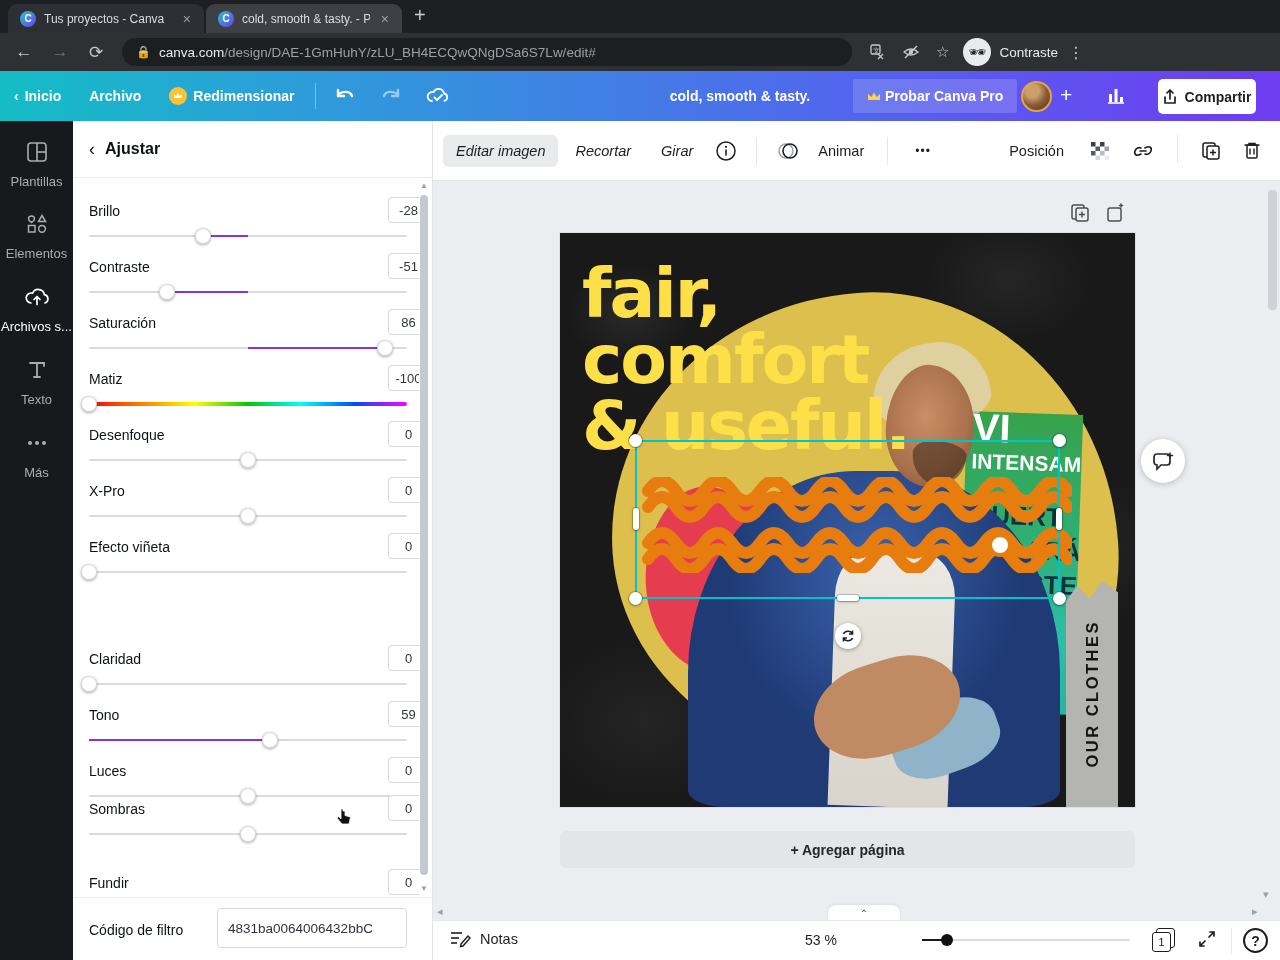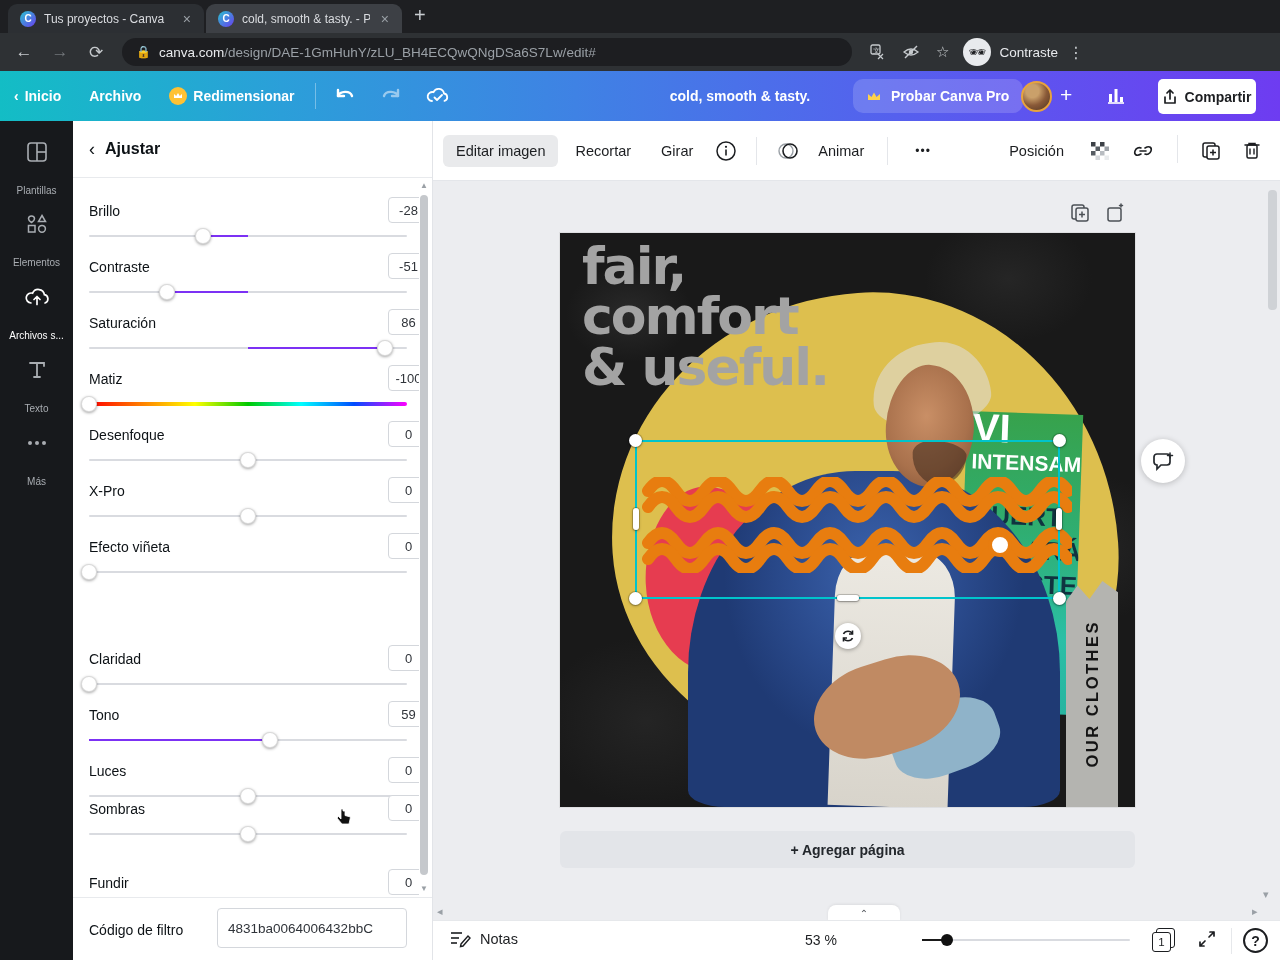--- a/index.html
+++ b/index.html
@@ -36,31 +36,31 @@
   
   .cheader{position:absolute;left:0;top:71px;width:1280px;height:50px;
     background:linear-gradient(90deg,#13bdc5 0%,#2b9fd9 22%,#3f82e4 45%,#5560ee 70%,#6e3cf1 100%);
     display:flex;align-items:center;color:#fff;font-size:14px;font-weight:600;}
   .chead-item{display:flex;align-items:center;gap:6px;padding:0 14px;height:100%;}
   .chead-sep{width:1px;height:26px;background:rgba(255,255,255,.35);margin:0 6px;}
   .crown-badge{width:18px;height:18px;border-radius:50%;background:#ffc233;display:flex;align-items:center;justify-content:center;}
   .cloudchk,.undo,.redo{display:flex;align-items:center;padding:0 12px;}
   .redo{opacity:.5;}
   .ctitle{position:absolute;left:600px;width:280px;text-align:center;font-weight:600;}
-  .probtn{position:absolute;left:853px;top:8px;height:34px;padding:16px 14px;border-radius:10px;background:rgba(255,255,255,.16);display:flex;align-items:center;gap:10px;}
+  .probtn{position:absolute;left:853px;top:8px;height:34px;padding:16px 14px;border-radius:2px;background:rgba(255,255,255,.16);display:flex;align-items:center;gap:4px;}
   .avatar{position:absolute;left:1021px;top:10px;width:31px;height:31px;border-radius:50%;border:2px solid #e8a33d;background:radial-gradient(circle at 35% 30%,#caa06a 0 25%,#8a5a38 55%,#4c3322 100%);}
   .plusbtn{position:absolute;left:1060px;top:12px;font-size:21px;font-weight:400;}
   .chartbtn{position:absolute;left:1105px;top:14px;}
   .sharebtn{position:absolute;left:1158px;top:8px;height:35px;width:98px;background:#fff;color:#1c1e21;border-radius:5px;display:flex;align-items:center;justify-content:center;gap:8px;font-weight:600;}
 
   
   .rail{position:absolute;left:0;top:121px;width:73px;height:839px;background:#17191c;}
   .rail-item{position:absolute;left:0;width:73px;text-align:center;color:#a9adb2;}
   .rail-item .ric{height:24px;display:flex;align-items:center;justify-content:center;}
-  .rail-item .rlb{font-size:10px;margin-top:21px;white-space:nowrap;}
+  .rail-item .rlb{font-size:13px;margin-top:10px;white-space:nowrap;}
   .rail-item.active{color:#fff;}
 
   
   .panel{position:absolute;left:73px;top:121px;width:360px;height:839px;background:#fff;border-right:1px solid #e2e4e8;}
   .panel-head{position:absolute;left:0;top:0;width:100%;height:57px;border-bottom:1px solid #e8eaed;display:flex;align-items:center;padding-left:16px;gap:10px;color:#0d1216;font-size:16px;font-weight:600;}
   .panel-head .back{font-size:18px;font-weight:400;}
   .panel-scroll{position:absolute;left:0;top:57px;width:346px;height:719px;overflow:hidden;}
   .srow{position:absolute;left:16px;width:318px;height:56px;}
   .srow .slabel{font-size:14px;color:#0d1216;position:absolute;top:3px;}
   .srow .sval{position:absolute;right:-22px;top:-3px;width:41px;height:26px;border:1px solid #d4d7dc;border-radius:4px;font-size:13px;color:#30343a;display:flex;align-items:center;justify-content:center;background:#fff;}
@@ -105,21 +105,21 @@
   .poster .dk{color:#103340;}
   .man-jacket{position:absolute;left:128px;top:238px;width:372px;height:336px;background:radial-gradient(150px 180px at 50% 30%,#3b63ad,#2a4a8c 60%,#1f3a74);border-radius:45% 45% 10% 10%/60% 60% 5% 5%;}
   .man-tee{position:absolute;left:272px;top:318px;width:120px;height:256px;background:linear-gradient(180deg,#ece9e2,#d8d4cb);border-radius:30% 30% 0 0/18% 18% 0 0;transform:rotate(2deg);}
   .man-head{position:absolute;left:326px;top:132px;width:88px;height:122px;background:radial-gradient(60px 80px at 45% 42%,#c98f66,#a9714c 70%,#8e5c3d);border-radius:46% 54% 48% 52%/52% 52% 48% 48%;transform:rotate(4deg);}
   .man-cap{position:absolute;left:312px;top:110px;width:118px;height:84px;background:rgba(222,223,226,.55);border-radius:55% 45% 50% 50%/70% 70% 35% 35%;transform:rotate(-6deg);}
   .man-beard{position:absolute;left:352px;top:208px;width:54px;height:44px;background:rgba(60,40,28,.55);border-radius:40% 60% 50% 50%/30% 30% 70% 70%;transform:rotate(4deg);}
   .man-arm{position:absolute;left:252px;top:428px;width:150px;height:92px;background:#c08a63;border-radius:50%/60%;transform:rotate(-18deg);}
   .man-cuff{position:absolute;left:330px;top:470px;width:110px;height:70px;background:#8fb3c9;border-radius:40%;transform:rotate(-20deg);}
   .stamp{position:absolute;left:428px;top:300px;width:24px;height:24px;border-radius:50%;background:#fff;border:4px solid var(--wave);}
   .waves{position:absolute;left:82px;top:244px;}
-  .heading{position:absolute;left:22px;top:8px;color:#a3a3a3;font-family:"DejaVu Sans","Liberation Sans",sans-serif;font-weight:700;font-size:52px;line-height:.97;letter-spacing:-2px;}
+  .heading{position:absolute;left:22px;top:28px;color:#fde047;font-family:"DejaVu Sans","Liberation Sans",sans-serif;font-weight:700;font-size:68px;line-height:.97;letter-spacing:-2px;}
   .stripe{position:absolute;left:506px;top:348px;width:52px;height:226px;background:#b4b4b0;clip-path:polygon(0 9%,22% 2%,45% 8%,70% 0,100% 5%,100% 100%,0 100%);display:flex;align-items:center;justify-content:center;}
   .stripe .vtext{writing-mode:vertical-rl;transform:rotate(180deg);font-size:16.5px;font-weight:600;letter-spacing:2.5px;color:#141414;white-space:nowrap;}
 
   
   .selbox{position:absolute;left:75px;top:207px;width:425px;height:159px;border:2px solid var(--selection);}
   .handle{position:absolute;background:#fff;box-shadow:0 0 0 1px rgba(0,0,0,.18),0 1px 3px rgba(0,0,0,.3);}
   .h-circ{width:13px;height:13px;border-radius:50%;}
   .h-vbar{width:6px;height:22px;border-radius:3px;}
   .h-hbar{width:22px;height:6px;border-radius:3px;}
   .rotate-handle{position:absolute;left:275px;top:390px;width:26px;height:26px;border-radius:50%;background:#fff;box-shadow:0 1px 4px rgba(0,0,0,.35);display:flex;align-items:center;justify-content:center;color:#1c1e21;}
@@ -400,21 +400,21 @@
       <div class="thumb"></div>
       <div class="arrow" style="top:703px">▼</div>
     </div>
     <div class="panel-foot">
       <div class="flabel">Código de filtro</div>
       <div class="finput">4831ba0064006432bbC</div>
     </div>
   </div>
 
   <div class="etoolbar">
-    <div style="display:flex;align-items:flex-end;margin-left:6px;">
+    <div style="display:flex;align-items:flex-end;margin-left:6px;font-style:italic;">
         <div class="tbtn sel">Editar imagen</div>
         <div class="tbtn">Recortar</div>
         <div class="tbtn">Girar</div>
       </div>
     <div class="ticon">
       <svg width="22" height="22" viewBox="0 0 22 22">
           <circle cx="11" cy="11" r="9" fill="none" stroke="#1c1e21" stroke-width="1.5"></circle>
           <circle cx="11" cy="6.8" r="1.1" fill="#1c1e21"></circle>
           <line x1="11" y1="9.5" x2="11" y2="15.5" stroke="#1c1e21" stroke-width="1.6"></line>
         </svg>

